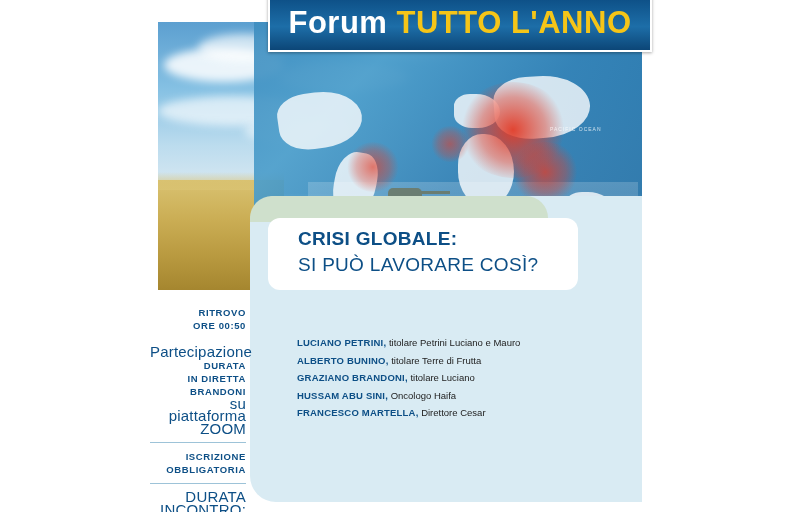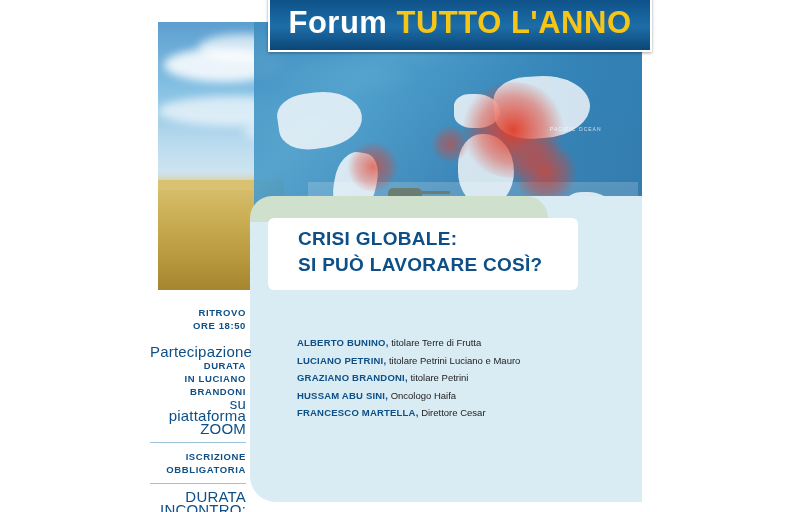--- a/index.html
+++ b/index.html
@@ -219,38 +219,38 @@
     z-index: 21;
   }
   .title-box {
     position: absolute;
     left: 268px;
     top: 218px;
     width: 310px;
     height: 72px;
     background: #ffffff;
     z-index: 30;
-    border-radius: 6px;
+    border-radius: 12px;
   }
   .title-line1 {
     position: absolute;
     left: 30px;
     top: 10px;
     font-size: 19px;
     font-weight: bold;
     color: #0d4f86;
     letter-spacing: 0.3px;
     white-space: nowrap;
   }
   .title-line2 {
     position: absolute;
     left: 30px;
     top: 36px;
     font-size: 19px;
-    font-weight: bold;
+    font-weight: normal;
     color: #0d4f86;
     letter-spacing: 0.3px;
     white-space: nowrap;
   }
 
   
   .leftcol {
     position: absolute;
     left: 150px;
     top: 306px;
@@ -363,50 +363,50 @@
     </div>
   </div>
 
   <div class="title-box">
     <div class="title-line1">CRISI GLOBALE:</div>
     <div class="title-line2">SI PUÒ LAVORARE COSÌ?</div>
   </div>
 
   <div class="leftcol">
     <div class="lc-strong">RITROVO</div>
-    <div class="lc-strong">ORE 18:50</div>
+    <div class="lc-strong">ORE 00:50</div>
     <div class="lc-gap-m"></div>
     <div class="lc-reg">Partecipazione</div>
     <div class="lc-strong">DURATA</div>
-    <div class="lc-strong">IN LUCIANO</div>
+    <div class="lc-strong">IN DIRETTA</div>
     <div class="lc-strong">BRANDONI</div>
     <div class="lc-reg">su piattaforma</div>
     <div class="lc-reg">ZOOM</div>
     <div class="lc-rule"></div>
     <div class="lc-strong">ISCRIZIONE</div>
     <div class="lc-strong">OBBLIGATORIA</div>
     <div class="lc-rule"></div>
     <div class="lc-reg">DURATA</div>
     <div class="lc-reg">INCONTRO:</div>
     <div class="lc-reg">dalle 19:00</div>
 
   </div>
 
   <div class="speakers">
     <div class="sp-row">
+      <span class="sp-name">LUCIANO PETRINI,</span>
+      <span class="sp-role">titolare Petrini Luciano e Mauro</span>
+    </div>
+    <div class="sp-row">
       <span class="sp-name">ALBERTO BUNINO,</span>
       <span class="sp-role">titolare Terre di Frutta</span>
     </div>
     <div class="sp-row">
-      <span class="sp-name">LUCIANO PETRINI,</span>
-      <span class="sp-role">titolare Petrini Luciano e Mauro</span>
-    </div>
-    <div class="sp-row">
       <span class="sp-name">GRAZIANO BRANDONI,</span>
-      <span class="sp-role">titolare Petrini</span>
+      <span class="sp-role">titolare Luciano</span>
     </div>
     <div class="sp-row">
       <span class="sp-name">HUSSAM ABU SINI,</span>
       <span class="sp-role">Oncologo Haifa</span>
     </div>
     <div class="sp-row">
       <span class="sp-name">FRANCESCO MARTELLA,</span>
       <span class="sp-role">Direttore Cesar</span>
     </div>
 

